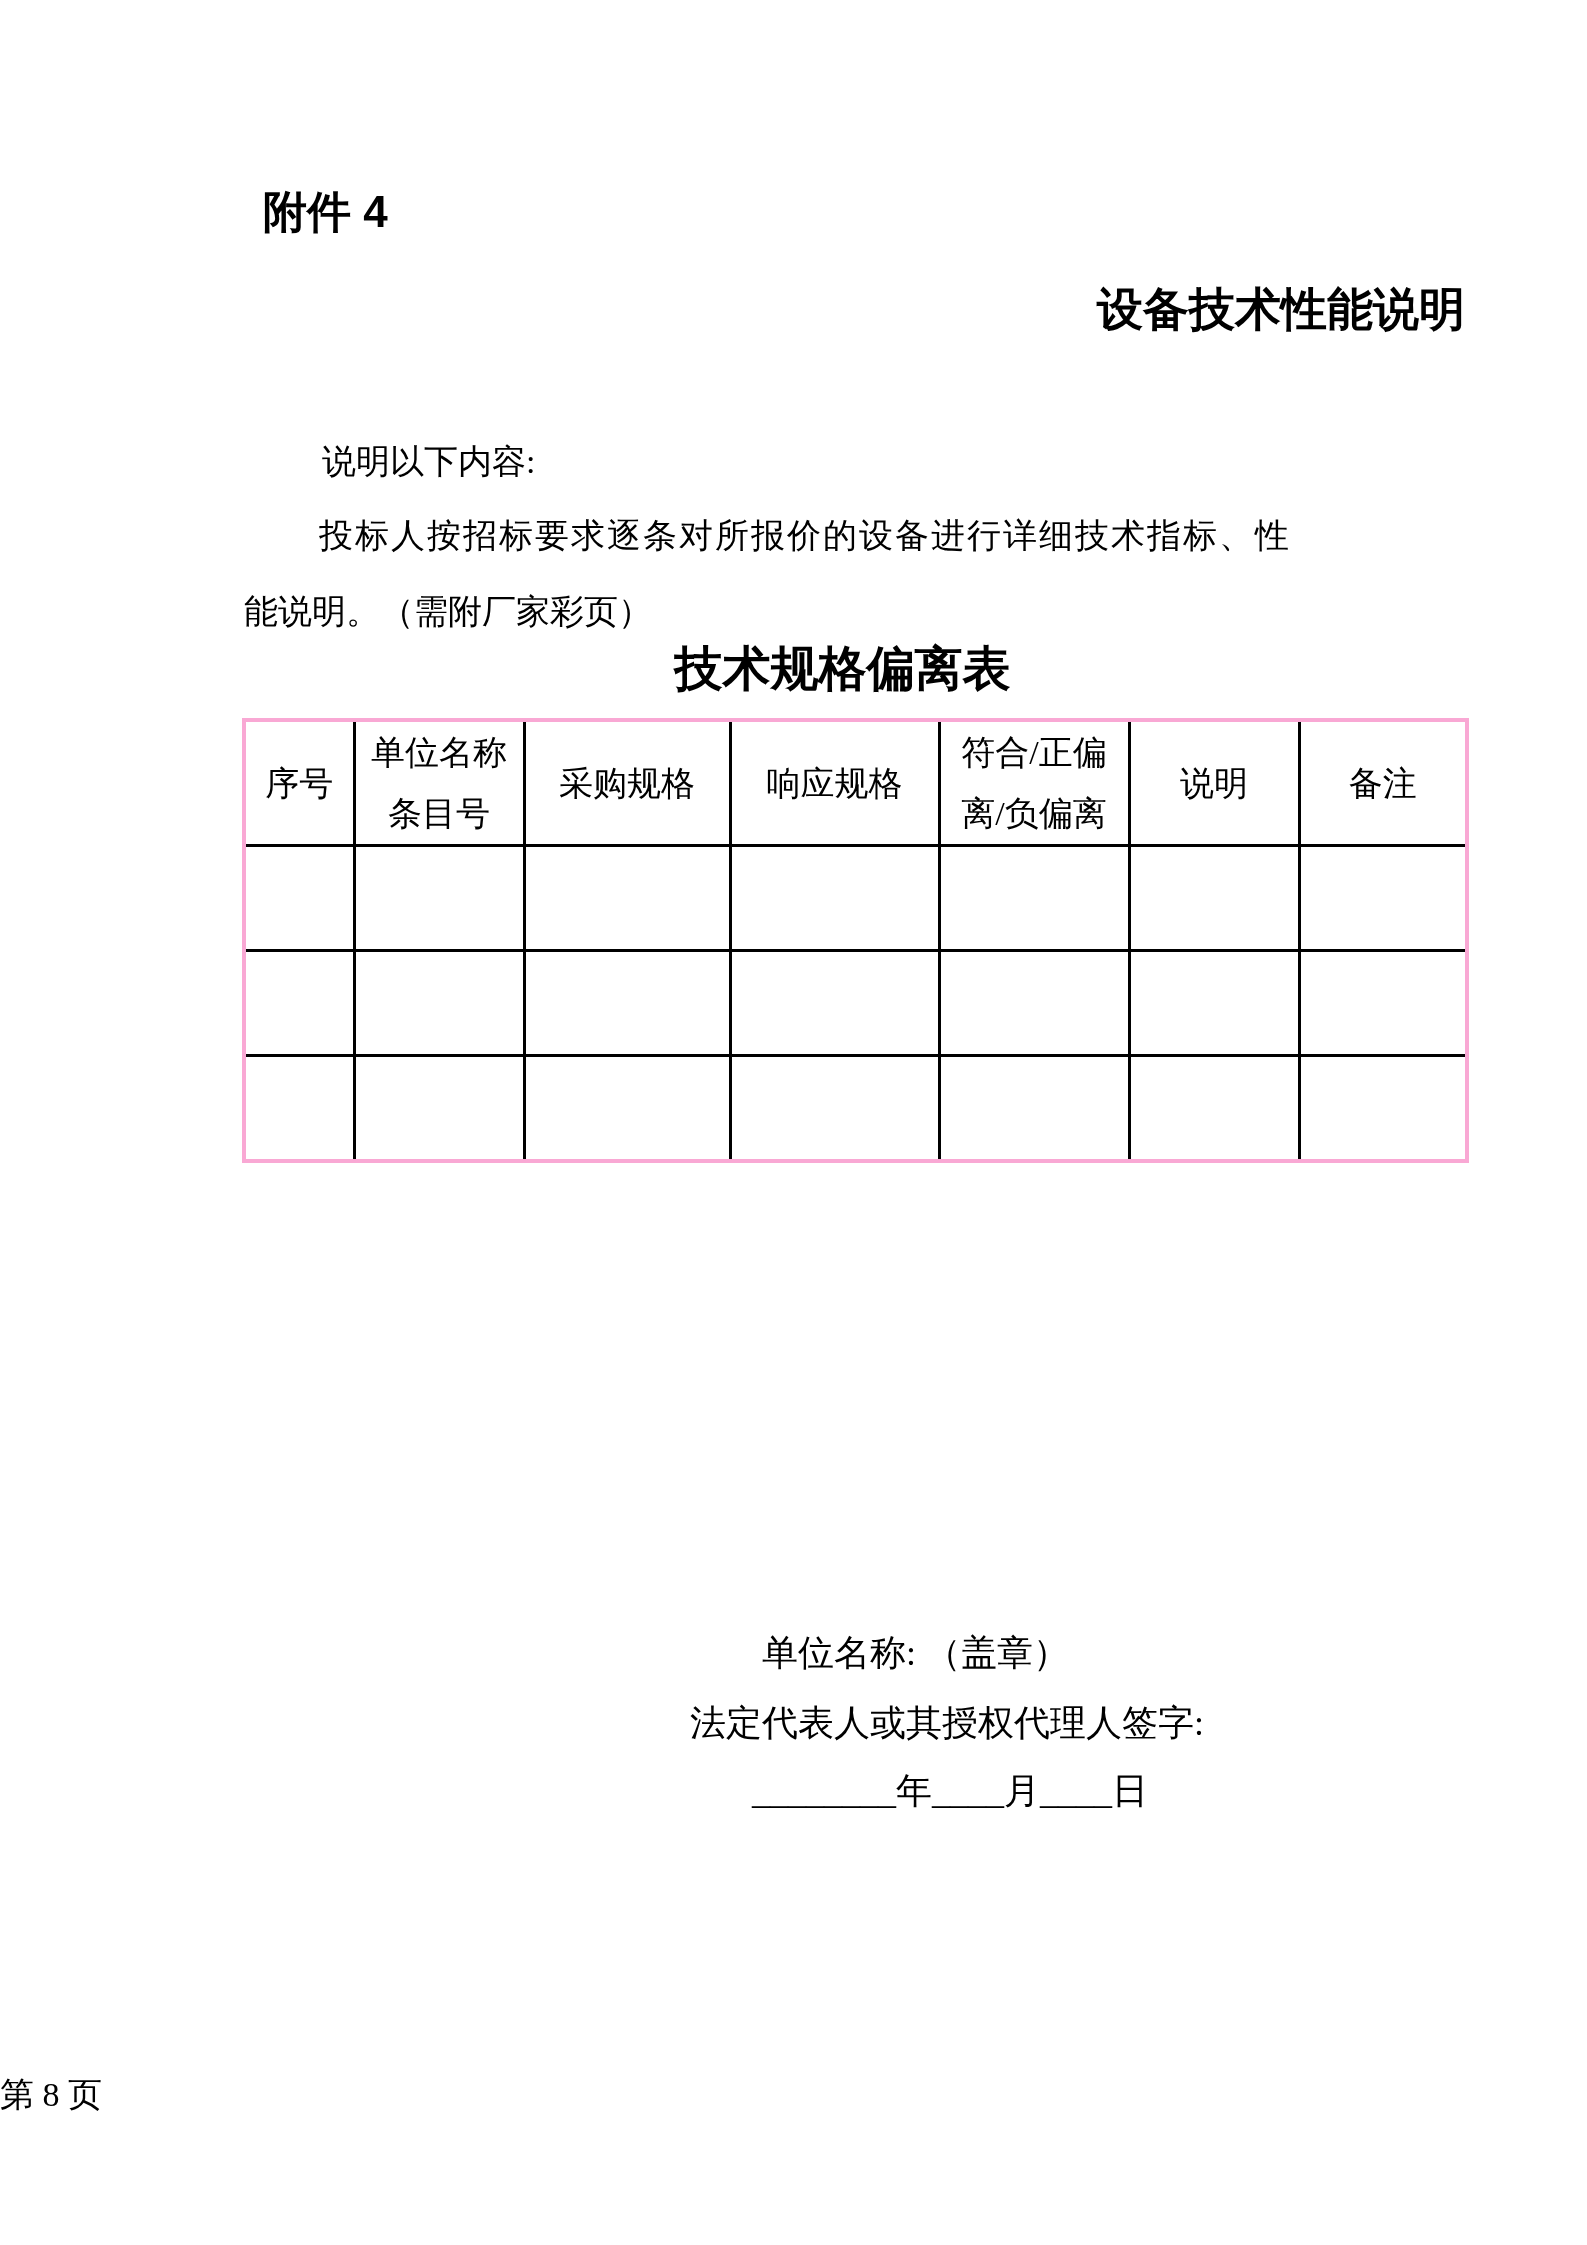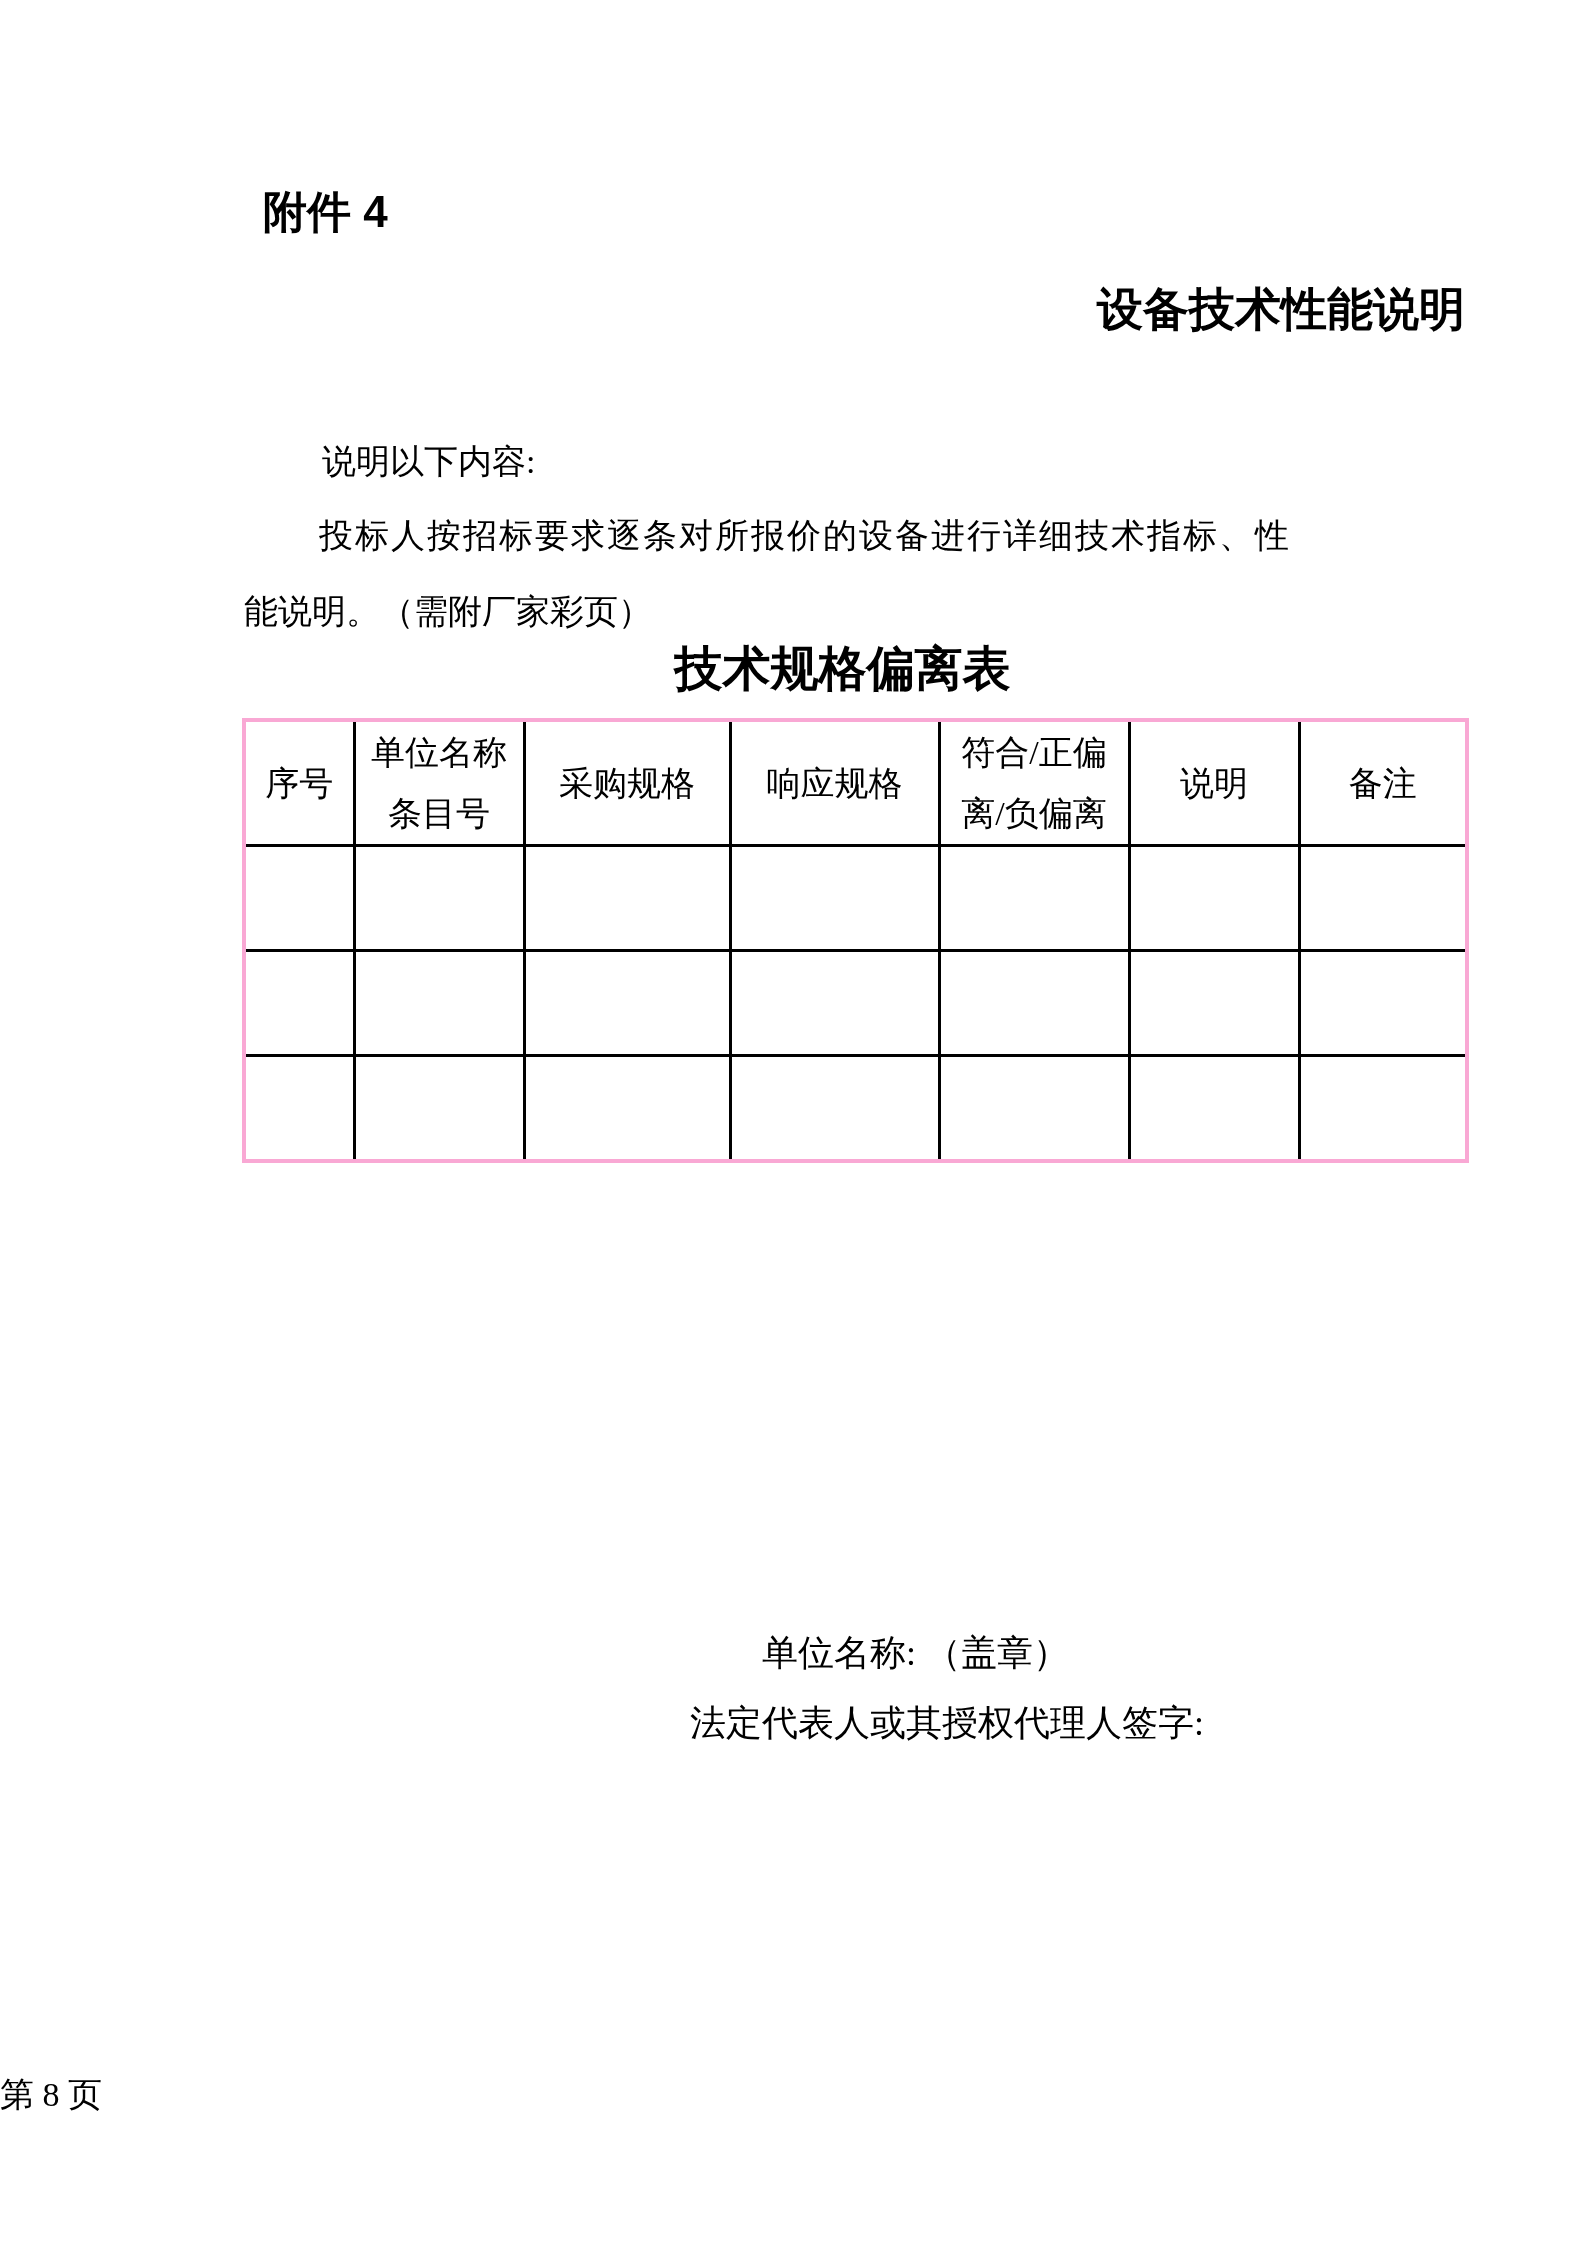--- a/index.html
+++ b/index.html
@@ -131,16 +131,17 @@
         <td></td>
         <td></td>
       </tr>
     </tbody>
   </table>
 
   <div class="abs sig-line sig-unit">单位名称: （盖章）</div>
 
   <div class="abs sig-line sig-legal">法定代表人或其授权代理人签字:</div>
 
+  <div class="abs sig-line sig-date">________年____月____日</div>
 
   <div class="footer-band">第 8 页</div>
 
 </div>
 
 </body></html>

